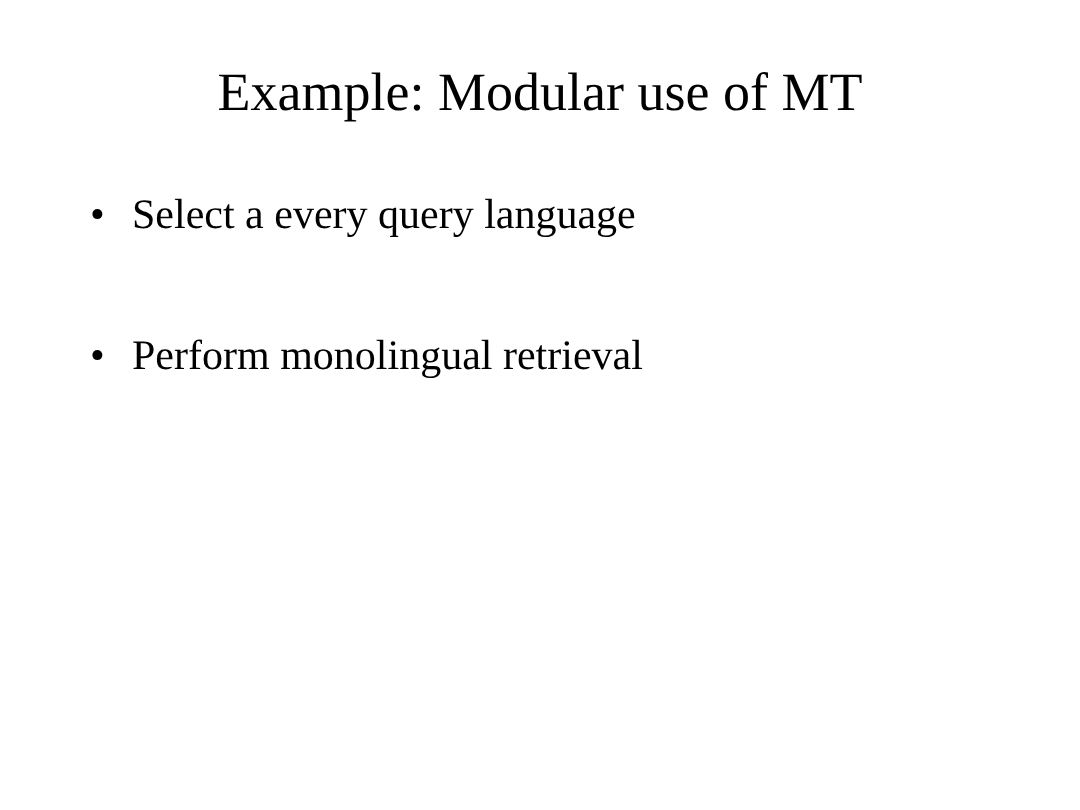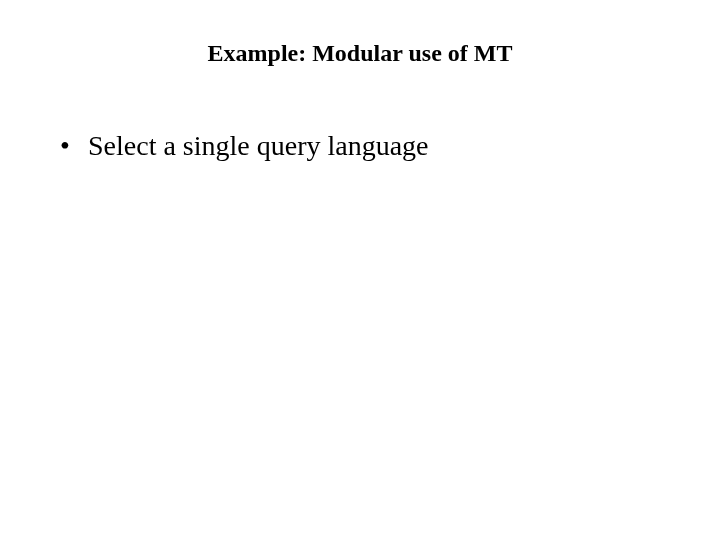--- a/index.html
+++ b/index.html
@@ -11,25 +11,25 @@
     font-family: "Times New Roman", Times, serif;
     color: #000000;
   }
   .slide {
     box-sizing: border-box;
     width: 720px;
     height: 540px;
     padding: 30px 60px 40px 60px;
   }
   .title {
-    font-size: 24px;
+    font-size: 36px;
     text-align: center;
     margin-top: 10px;
-    margin-bottom: 61px;
-    font-weight: bold;
+    margin-bottom: 44px;
+    font-weight: normal;
   }
   ul.bullets {
     list-style: none;
     padding: 0;
     margin: 0;
   }
   ul.bullets li {
     font-size: 28px;
     line-height: 1.3;
     margin-bottom: 58px;
@@ -43,15 +43,16 @@
     top: 0;
     font-size: 28px;
   }
 </style>
 </head>
 <body>
 
 <div class="slide">
   <h1 class="title">Example: Modular use of MT</h1>
   <ul class="bullets">
-    <li>Select a single query language</li>
+    <li>Select a every query language</li>
+    <li>Perform monolingual retrieval</li>
   </ul>
 </div>
 
 </body></html>

